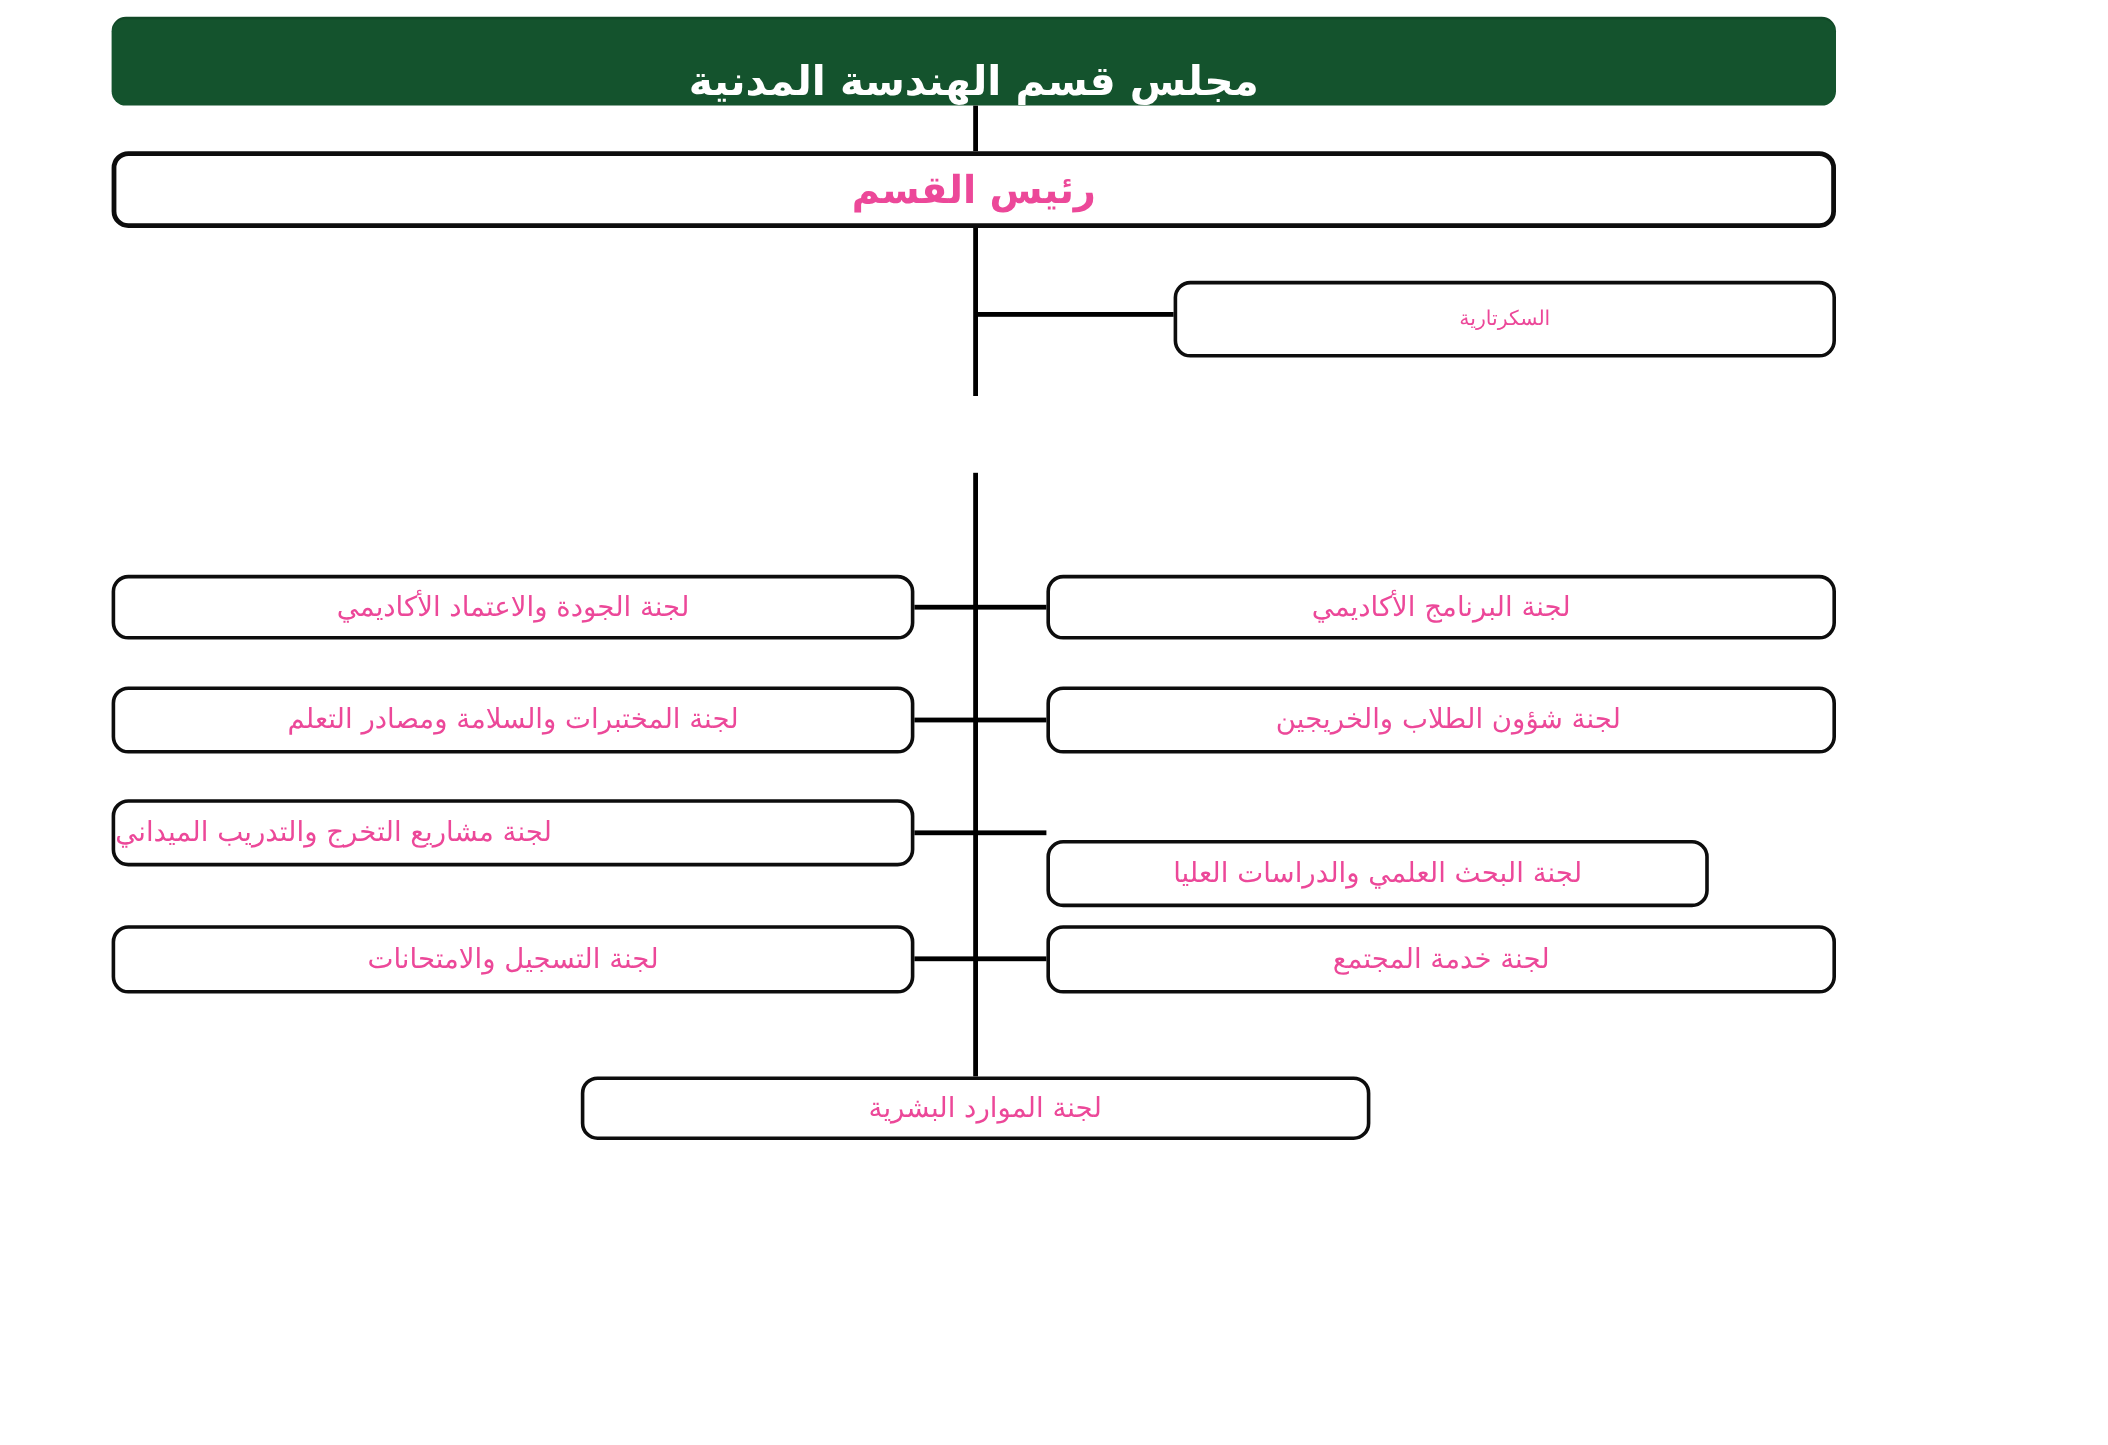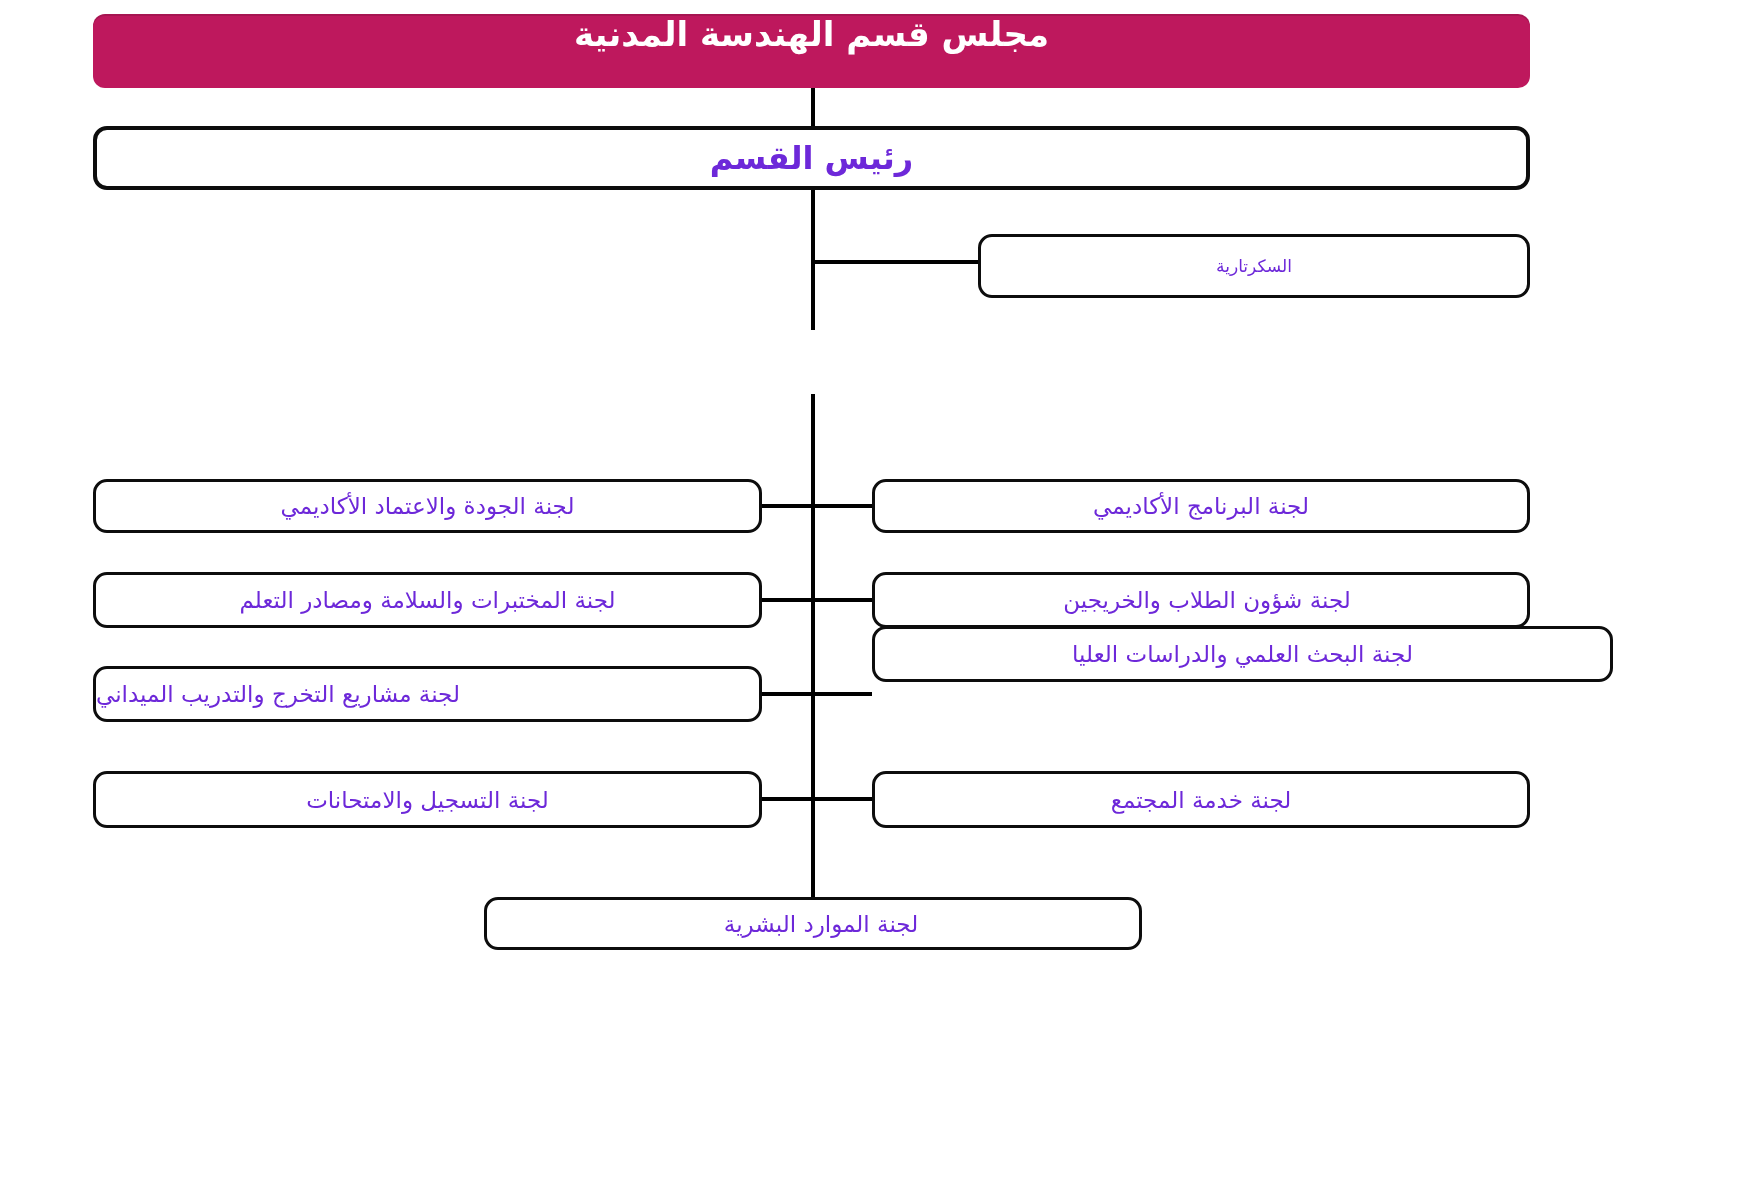--- a/index.html
+++ b/index.html
@@ -13,41 +13,41 @@
     width: 1757px;
     height: 1204px;
     background: #ffffff;
     overflow: hidden;
     direction: rtl;
   }
   .banner {
     position: absolute;
     left: 93px;
     width: 1437px;
-    background: #be185d;
+    background: #14532d;
     border-radius: 12px;
     color: #ffffff;
     font-weight: bold;
     font-size: 34px;
     display: flex;
-    align-items: flex-start;
+    align-items: flex-end;
     justify-content: center;
     text-align: center;
     box-shadow: inset 0 2px 0 rgba(0,0,0,0.12);
   }
   .wbox {
     position: absolute;
     background: #ffffff;
     border: 4px solid #0d0d0d;
     border-radius: 14px;
     display: flex;
     align-items: center;
     justify-content: center;
     text-align: center;
-    color: #6d28d9;
+    color: #ec4899;
     box-sizing: border-box;
   }
   .head-box { font-weight: bold; font-size: 32px; }
   .small-box { font-size: 23px; font-weight: normal; border-width: 3px; }
   .vline, .hline {
     position: absolute;
     background: #000000;
   }
   .vline { width: 4px; }
   .hline { height: 4px; }
@@ -91,21 +91,21 @@
     <span>لجنة المختبرات والسلامة ومصادر التعلم</span>
   </div>
   <div class="wbox small-box" style="left:872px; top:572px; width:658px; height:56px;padding-left:12px;">
     <span>لجنة شؤون الطلاب والخريجين</span>
   </div>
 
   <div class="hline" style="left:762px; top:692px; width:110px;"></div>
   <div class="wbox small-box" style="left:93px; top:666px; width:669px; height:56px;justify-content:flex-end;">
     <span>لجنة مشاريع التخرج والتدريب الميداني</span>
   </div>
-  <div class="wbox small-box" style="left:872px; top:626px; width:741px; height:56px;">
+  <div class="wbox small-box" style="left:872px; top:700px; width:552px; height:56px;">
     <span>لجنة البحث العلمي والدراسات العليا</span>
   </div>
 
   <div class="hline" style="left:762px; top:797px; width:110px;"></div>
   <div class="wbox small-box" style="left:93px; top:771px; width:669px; height:57px;">
     <span>لجنة التسجيل والامتحانات</span>
   </div>
   <div class="wbox small-box" style="left:872px; top:771px; width:658px; height:57px;">
     <span>لجنة خدمة المجتمع</span>
   </div>

